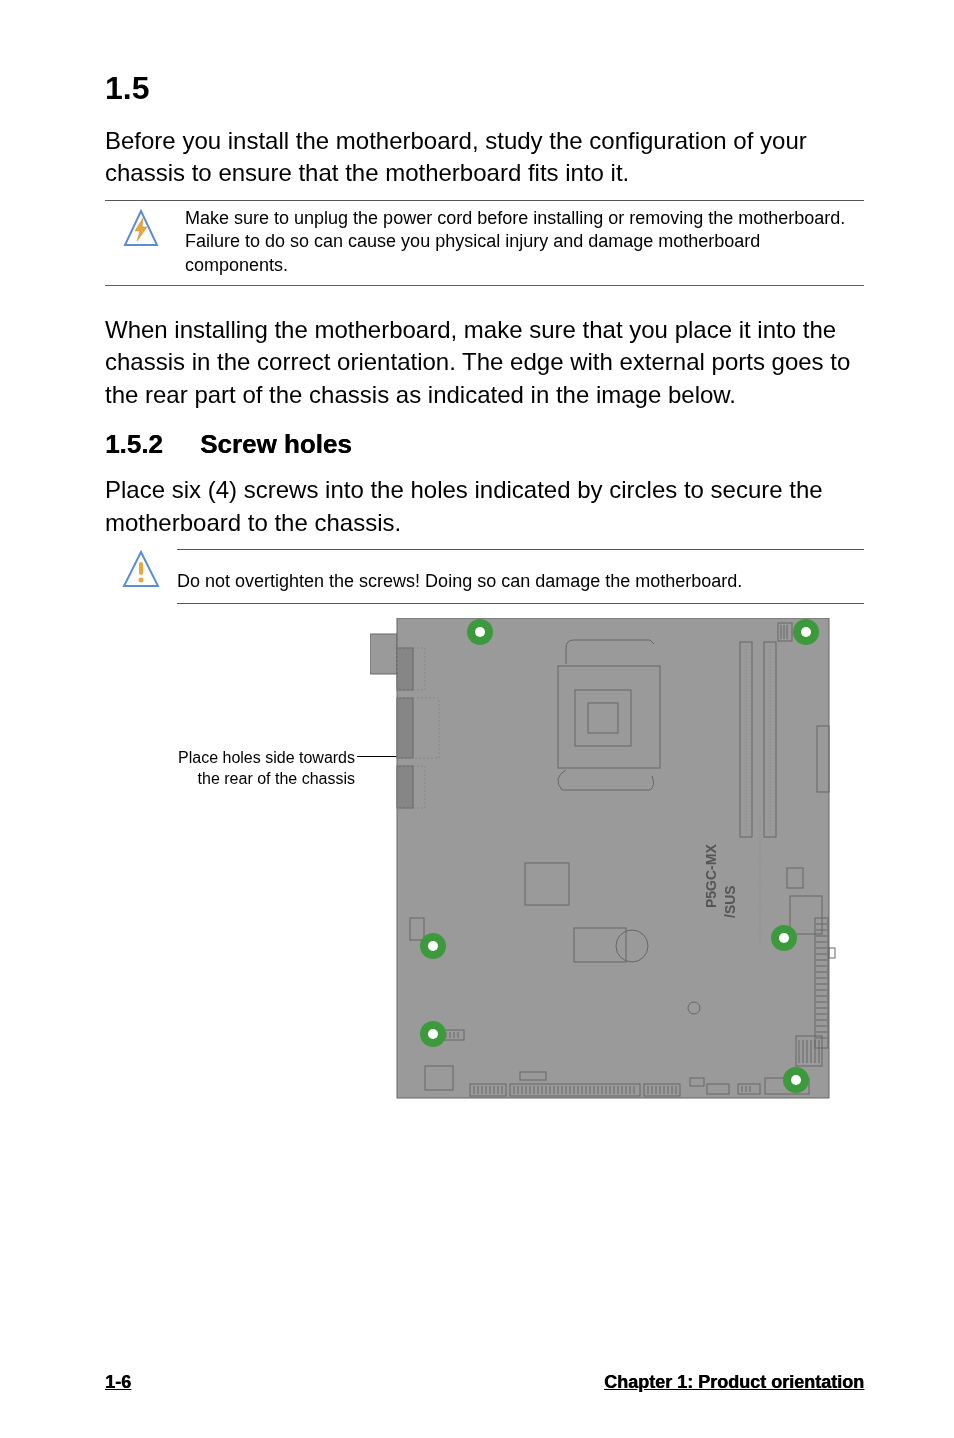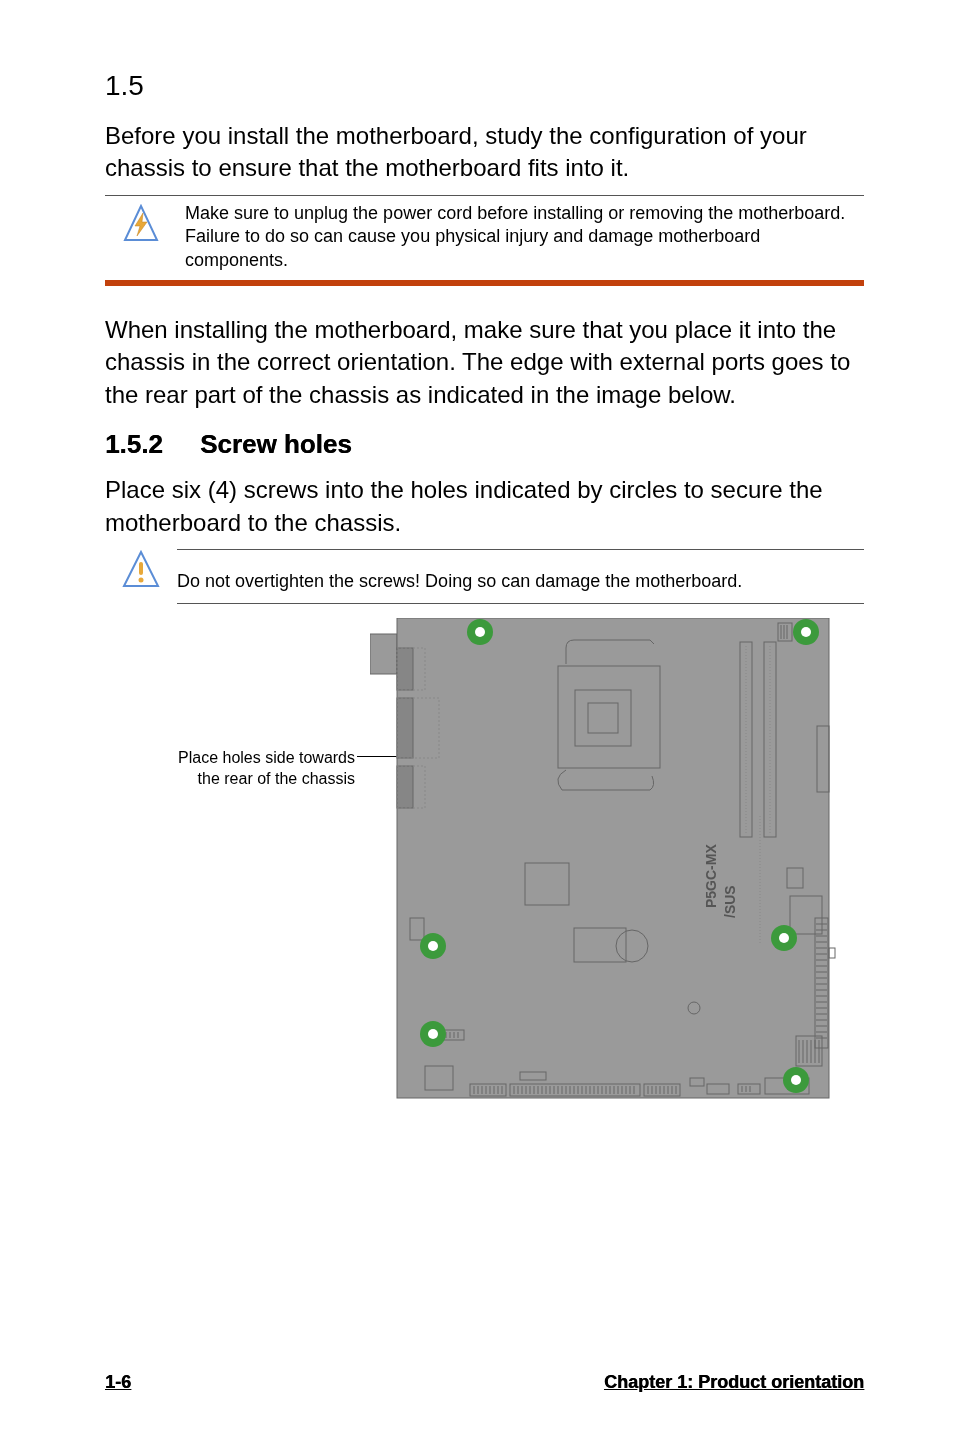--- a/index.html
+++ b/index.html
@@ -13,36 +13,36 @@
     box-sizing: border-box;
     position: relative;
   }
   .page {
     padding: 70px 90px 40px 105px;
     box-sizing: border-box;
     height: 100%;
     position: relative;
   }
   .h1 {
-    font-size: 28px;
-    font-weight: normal;
+    font-size: 32px;
+    font-weight: bold;
     margin: 0 0 18px 0;
     display: flex;
   }
   .h1 .num { width: 95px; flex: 0 0 95px; }
   .body-text {
     font-size: 24px;
     line-height: 1.35;
     margin: 0 0 10px 0;
   }
   .callout {
     display: flex;
     align-items: flex-start;
     border-top: 1px solid #555;
-    border-bottom: 6px solid #c2410c;
+    border-bottom: 1px solid #c2410c;
     padding: 6px 0 8px 0;
     margin: 6px 0 28px 0;
     justify-content: flex-end;
   }
   .callout .icon {
     width: 72px;
     flex: 0 0 72px;
     display: flex;
     justify-content: center;
     align-items: flex-start;

